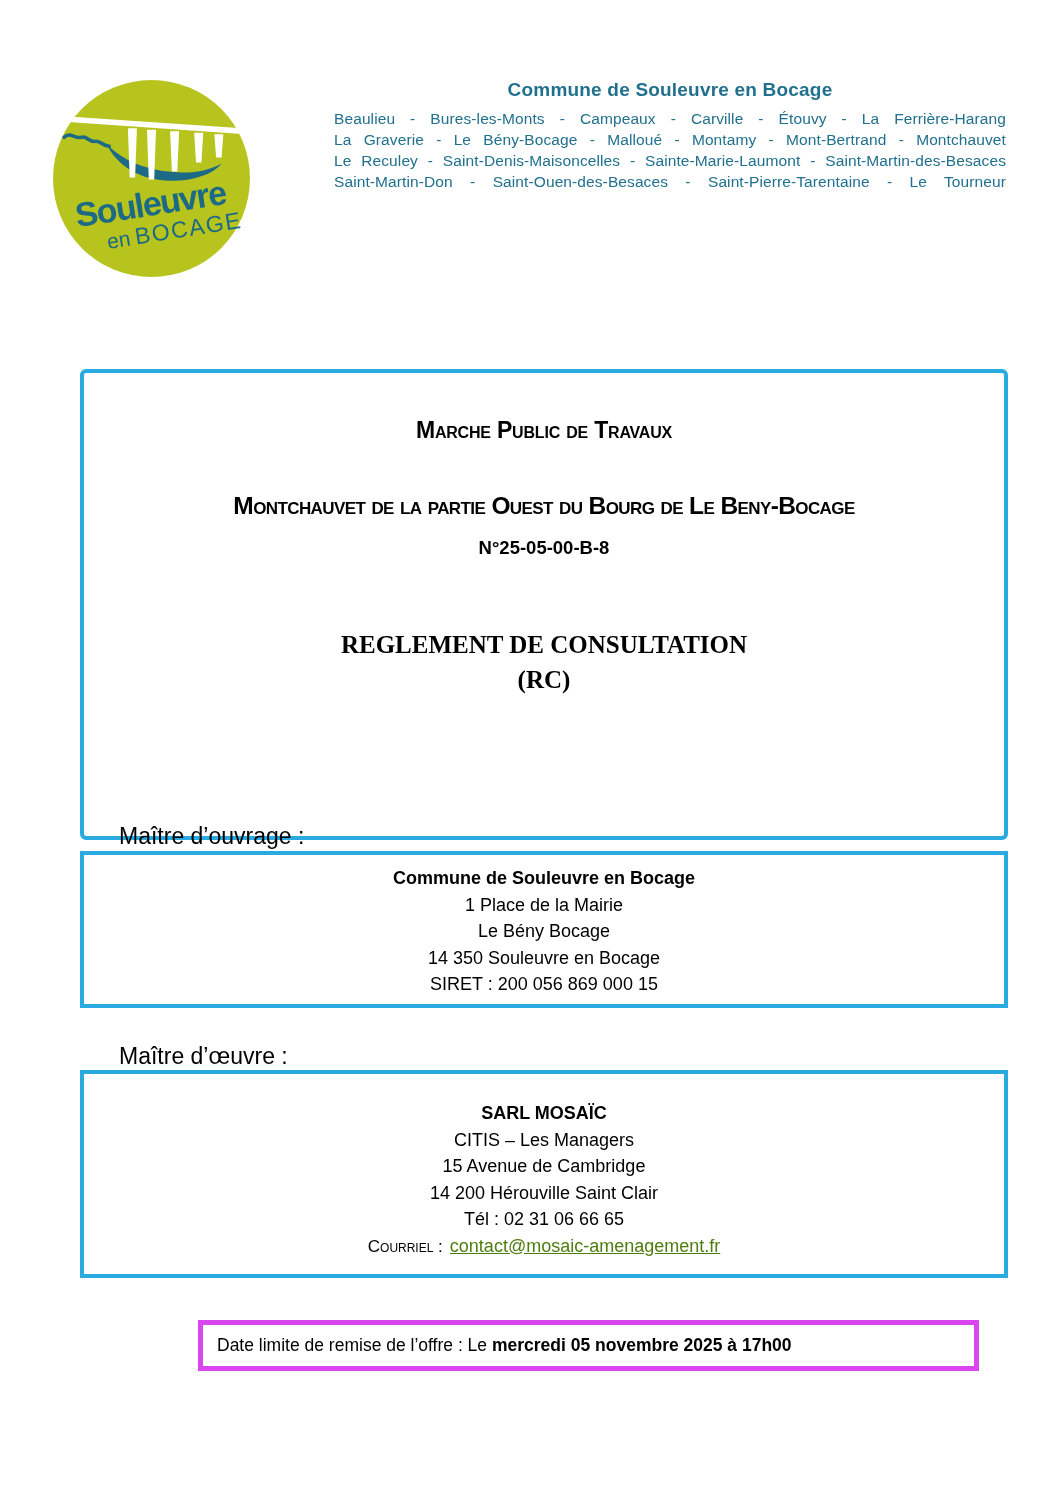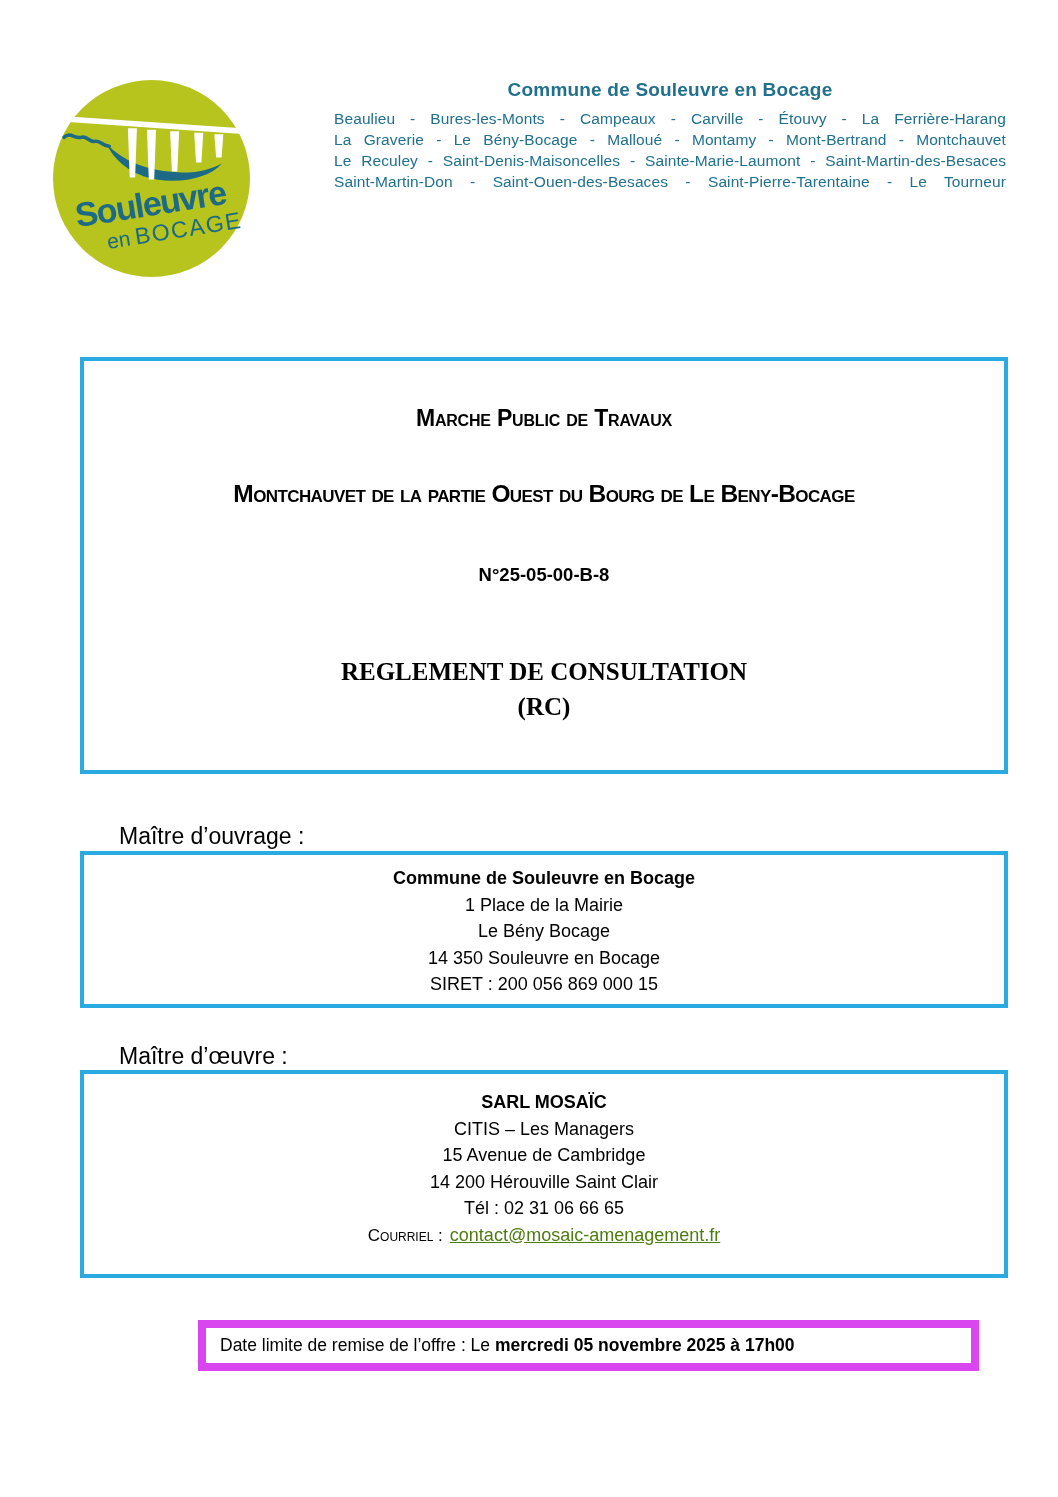--- a/index.html
+++ b/index.html
@@ -52,39 +52,40 @@
   .box {
     position: absolute;
     left: 80px;
     width: 928px;
     border: 4px solid #29abe2;
     box-sizing: border-box;
     background: #ffffff;
     text-align: center;
   }
   .main-box {
-    top: 357px;
-    height: 417px;
+    top: 369px;
+    height: 471px;
+    border-radius: 6px;
   }
   .mb-line1 {
     margin-top: 44px;
     font-size: 23px;
     font-weight: bold;
     font-variant: small-caps;
     letter-spacing: -0.2px;
   }
   .mb-line2 {
     margin-top: 48px;
     font-size: 24.5px;
     font-weight: bold;
     font-variant: small-caps;
     letter-spacing: -0.6px;
   }
   .mb-ref {
-    margin-top: 56px;
+    margin-top: 17px;
     font-size: 18.5px;
     font-weight: bold;
   }
   .mb-doc {
     margin-top: 68px;
     font-size: 25px;
     font-weight: bold;
     line-height: 35px;
     font-family: Liberation Serif, serif;
   }
@@ -100,21 +101,21 @@
   .owner-box {
     top: 851px;
     height: 157px;
     padding-top: 10px;
     font-size: 18px;
     line-height: 26.5px;
   }
   .architect-box {
     top: 1070px;
     height: 208px;
-    padding-top: 15px;
+    padding-top: 26px;
     font-size: 18px;
     line-height: 26.5px;
   }
   .box-line.bold { font-weight: bold; }
   .sc {
     font-variant: small-caps;
     font-size: 17px;
     text-align: right;
   }
   .email-link {
@@ -123,21 +124,21 @@
     margin-left: 7px;
   }
 
   
   .deadline-box {
     position: absolute;
     left: 198px;
     top: 1320px;
     width: 781px;
     height: 51px;
-    border: 8px solid #d946ef;
+    border: 5px solid #d946ef;
     box-sizing: border-box;
     display: flex;
     align-items: center;
     padding-left: 14px;
     background: #ffffff;
   }
   .deadline-text {
     font-size: 17.5px;
   }
 </style>

